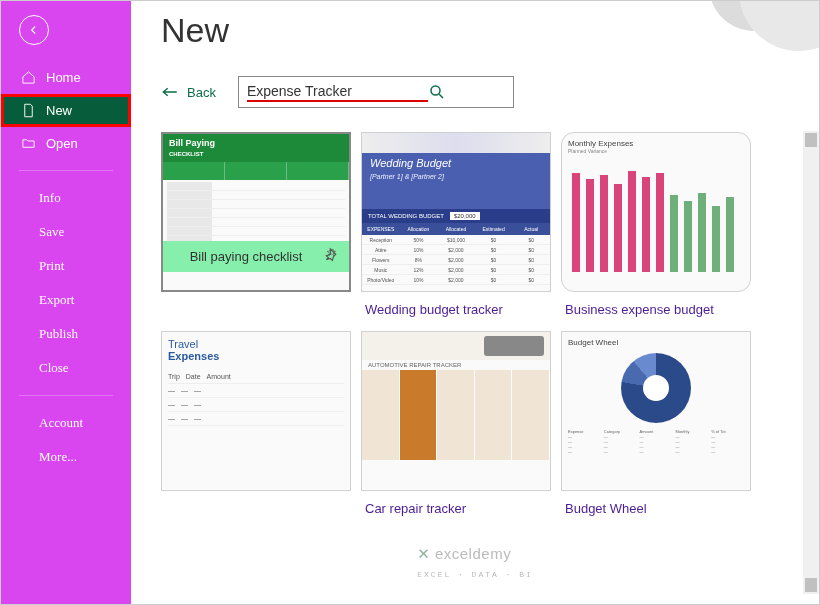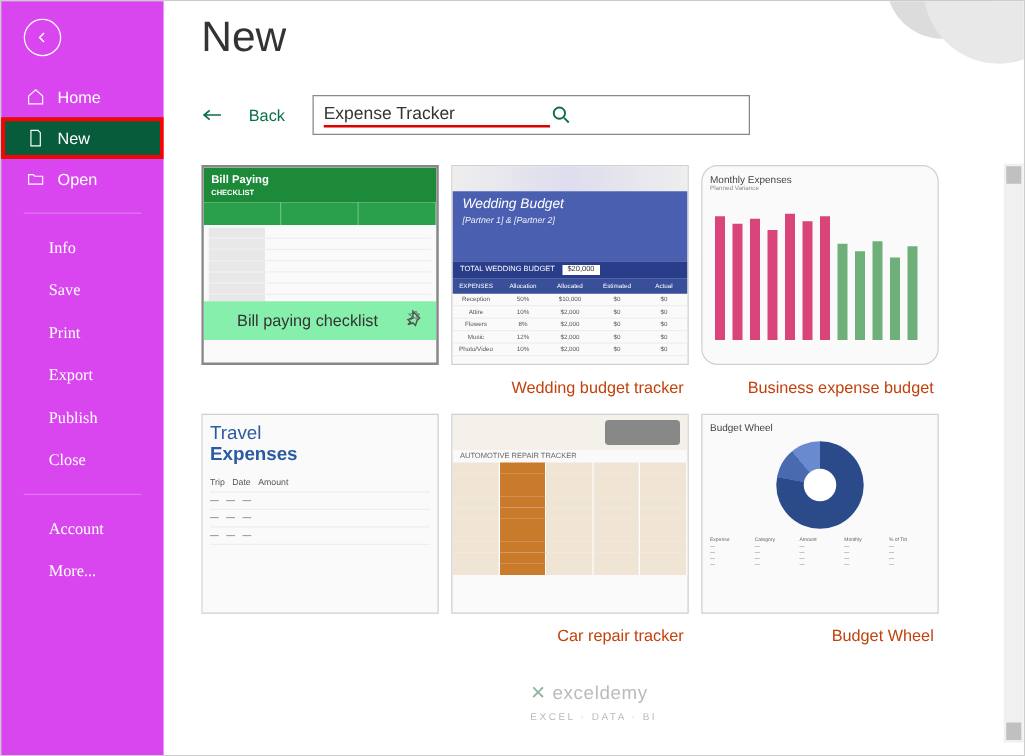--- a/index.html
+++ b/index.html
@@ -16,34 +16,34 @@
   .nav-sub { padding: 9px 14px 9px 38px; font-size: 13px; cursor:pointer;font-family:Liberation Serif, serif; }
   .sep { height:1px; background: rgba(255,255,255,0.25); margin: 10px 18px; }
 
   
   .main { flex:1; background:#fff; padding: 10px 0 0 30px; position:relative; overflow:hidden; }
   .corner-deco { position:absolute; top:-10px; right:-10px; width:160px; height:90px; }
   .corner-deco .c1 { position:absolute; width:120px; height:120px; border-radius:50%; background:#e8e8e8; right:-30px; top:-60px; }
   .corner-deco .c2 { position:absolute; width:90px; height:90px; border-radius:50%; background:#dcdcdc; right:30px; top:-50px; }
   .heading { font-size: 34px; font-weight: 300; color:#333; margin-bottom: 26px; }
   .search-row { display:flex; align-items:center; gap: 22px; margin-bottom: 24px; }
-  .back-link { display:flex; align-items:center; gap:20px; color:#0a6e47; font-size:13px; cursor:pointer; }
+  .back-link { display:flex; align-items:center; gap:8px; color:#0a6e47; font-size:13px; cursor:pointer; }
   .back-link svg { width:18px; height:14px; }
-  .search-box { display:flex; align-items:center; border:1px solid #888; width: 350px; height: 32px; padding: 0 8px; }
+  .search-box { display:flex; align-items:center; border:1px solid #888; width: 276px; height: 32px; padding: 0 8px; }
   .search-box input { border:none; outline:none; flex:1; font-size:14px; color:#333; }
   .underline { border-bottom: 2px solid #d00; display:inline-block; }
   .search-icon { width:18px; height:18px; color:#0a6e47; }
 
   .templates { position:relative; height: 450px; overflow-y:auto; padding-right: 20px; }
   .grid { display:grid; grid-template-columns: repeat(3, 190px); gap: 14px 10px; }
   .tpl { width: 190px; }
   .thumb { width:190px; height:160px; border:1px solid #d0d0d0; background:#fafafa; overflow:hidden; position:relative; }
   .tpl.selected .thumb { border:2px solid #888; }
   .tpl.selected .thumb::after { content:""; position:absolute; inset:0; pointer-events:none; }
-  .tpl-label-row { font-size:13px; color:#c2410c; text-align:right; padding: 10px 4px 0 4px; position:relative; }
+  .tpl-label-row { font-size:13px; color:#4c1d95; text-align:left; padding: 10px 4px 0 4px; position:relative; }
   .tpl.selected .pin-inline { position:absolute; right:6px; top:8px; }
 
   
   .th1-head { background:#1d8a3a; color:#fff; font-size:9px; padding:4px 6px; font-weight:bold; }
   .th1-sub { background:#2aa04a; height:18px; display:flex; }
   .th1-sub div { flex:1; border-right:1px solid rgba(255,255,255,0.3); }
   .th1-body { padding:2px 4px; }
   .th1-row { display:flex; font-size:6px; color:#666; border-bottom:1px solid #eee; height:9px; }
   .th1-row span:first-child { width:40px; background:#e8e8e8; }
   .th1-row span { flex:1; }
@@ -62,21 +62,21 @@
 
   .th3 { padding:6px;border-radius:13px; }
   .th3-title { font-size:8px; color:#444; }
   .th3-legend { font-size:5px; color:#888; }
   .th3-chart { display:flex; align-items:flex-end; gap:6px; height:110px; margin-top:8px; padding:0 4px; }
   .th3-bar { width:8px; }
   .th3-bar.p { background:#d9457a; }
   .th3-bar.g { background:#6fb07a; }
 
   .th4 { padding:6px; font-size:7px; color:#555; }
-  .th4 .ttl { color:#2a5aa0; font-size:15px; }
+  .th4 .ttl { color:#2a5aa0; font-size:11px; }
   .th4-row { display:flex; gap:6px; border-bottom:1px solid #eee; padding:3px 0; }
 
   .th5 { font-size:6px; color:#555; }
   .th5 .hdr { background:#f4f0ea; height:28px; display:flex; align-items:center; justify-content:flex-end; padding-right:6px; }
   .th5 .car { width:60px; height:20px; background:#888; border-radius:3px; }
   .th5 .ttl { font-size:6px; color:#666; padding:2px 6px; }
   .th5-row { display:flex; height:9px; }
   .th5-row span { flex:1; border-right:1px solid #fff; }
   .th5-row .o { background:#c97a2a; }
   .th5-row .l { background:#f0e4d4; }
@@ -447,16 +447,16 @@
       </div>
     </div>
 
     <div class="vscroll">
       <div class="thumb-s"></div>
       <div class="thumb-b"></div>
     </div>
 
     <div class="watermark">
       <span style="color:#8fb59f;">✕</span> <span>exceldemy</span><br>
-      <span style="font-size:8px;letter-spacing:2px;">EXCEL · DATA · BI</span>
+      <span style="font-size:8px;letter-spacing:2px;font-family:Liberation Mono, monospace;">EXCEL · DATA · BI</span>
     </div>
   </div>
 </div>
 
 </body></html>

